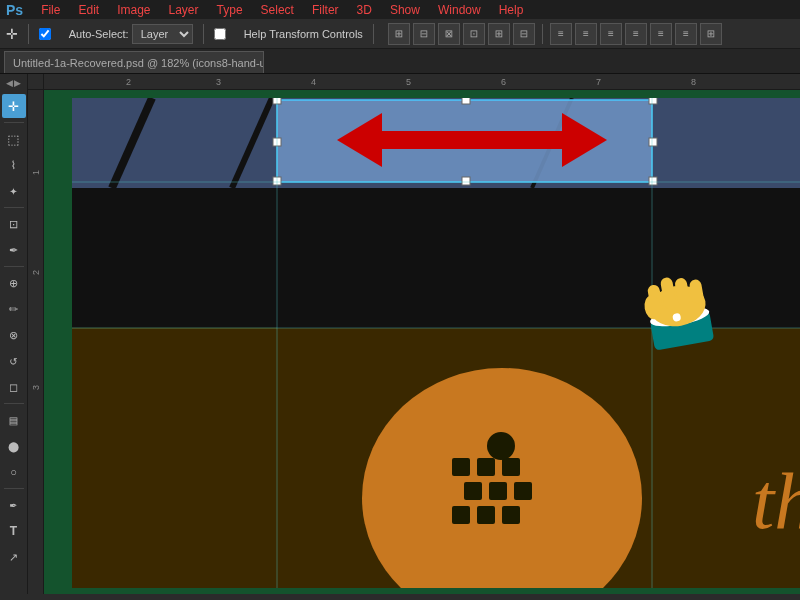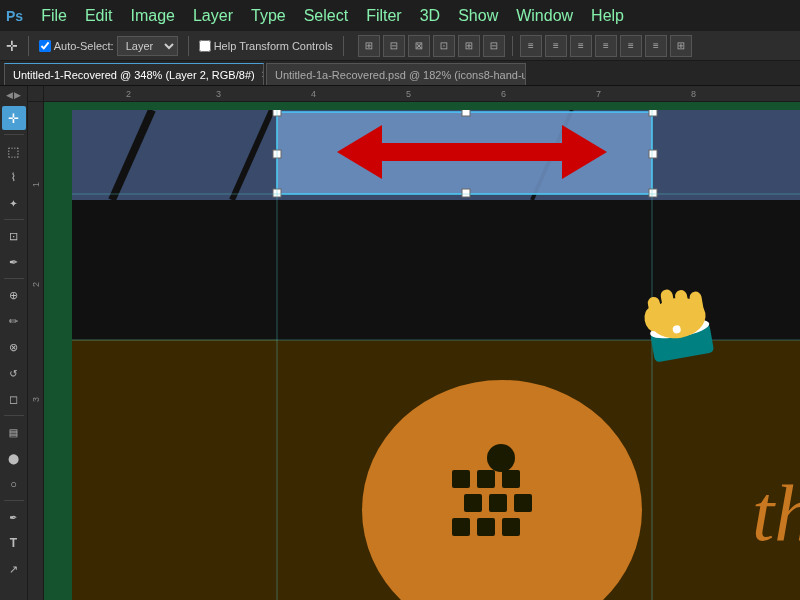--- a/index.html
+++ b/index.html
@@ -1,37 +1,37 @@
 <!DOCTYPE html>
 <html><head>
   <meta charset="utf-8">
   <style>
     * { margin: 0; padding: 0; box-sizing: border-box; }
     body { width: 800px; height: 600px; overflow: hidden; background: #2b2b2b; font-family: Arial, sans-serif; font-size: 12px; color: #ccc; }
 
     
     #menubar {
       background: #1e1e1e;
-      height: 31px;
+      height: 19px;
       display: flex;
       align-items: center;
       padding: 0 6px;
       gap: 2px;
     }
     .ps-logo {
       color: #4a9fd4;
       font-weight: bold;
       font-size: 14px;
       margin-right: 8px;
     }
     .menu-item {
       padding: 2px 8px;
       cursor: pointer;
-      color: #86efac;
-      font-size: 16px;
+      color: #ef4444;
+      font-size: 12px;
     }
 
     
     #optionsbar {
       background: #2d2d2d;
       height: 30px;
       display: flex;
       align-items: center;
       padding: 0 6px;
       gap: 6px;
@@ -40,21 +40,21 @@
     .opt-checkbox { display: flex; align-items: center; gap: 3px; }
     .opt-checkbox input { width: 12px; height: 12px; }
     .opt-select {
       background: #3c3c3c;
       border: 1px solid #555;
       color: #ccc;
       font-size: 11px;
       height: 20px;
       padding: 0 4px;
     }
-    .opt-label { font-size: 11px; color: #ccc; }
+    .opt-label { font-size: 11px; color: #ccc; margin-left: 15px; }
     .opt-divider { width: 1px; height: 20px; background: #555; margin: 0 4px; }
     .opt-icons { display: flex; gap: 3px; align-items: center; margin-left: auto; }
     .opt-icon-btn {
       width: 22px; height: 22px;
       background: #3a3a3a;
       border: 1px solid #555;
       display: flex; align-items: center; justify-content: center;
       cursor: pointer; font-size: 10px; color: #aaa;
     }
 
@@ -255,24 +255,20 @@
     <div class="opt-icon-btn">≡</div>
     <div class="opt-icon-btn">≡</div>
     <div class="opt-icon-btn">≡</div>
     <div class="opt-icon-btn">≡</div>
     <div class="opt-icon-btn">≡</div>
     <div class="opt-icon-btn">⊞</div>
   </div>
 </div>
 
 <div id="tabsbar">
-  <div class="tab active">
-    <span>Untitled-1-Recovered @ 348% (Layer 2, RGB/8#)</span>
-    <span class="tab-close">✕</span>
-  </div>
   <div class="tab">
     <span>Untitled-1a-Recovered.psd @ 182% (icons8-hand-up-96 copy 4, RGB/8#)</span>
 
   </div>
 </div>
 
 <div id="main">
 
   <div id="toolspanel">
 

